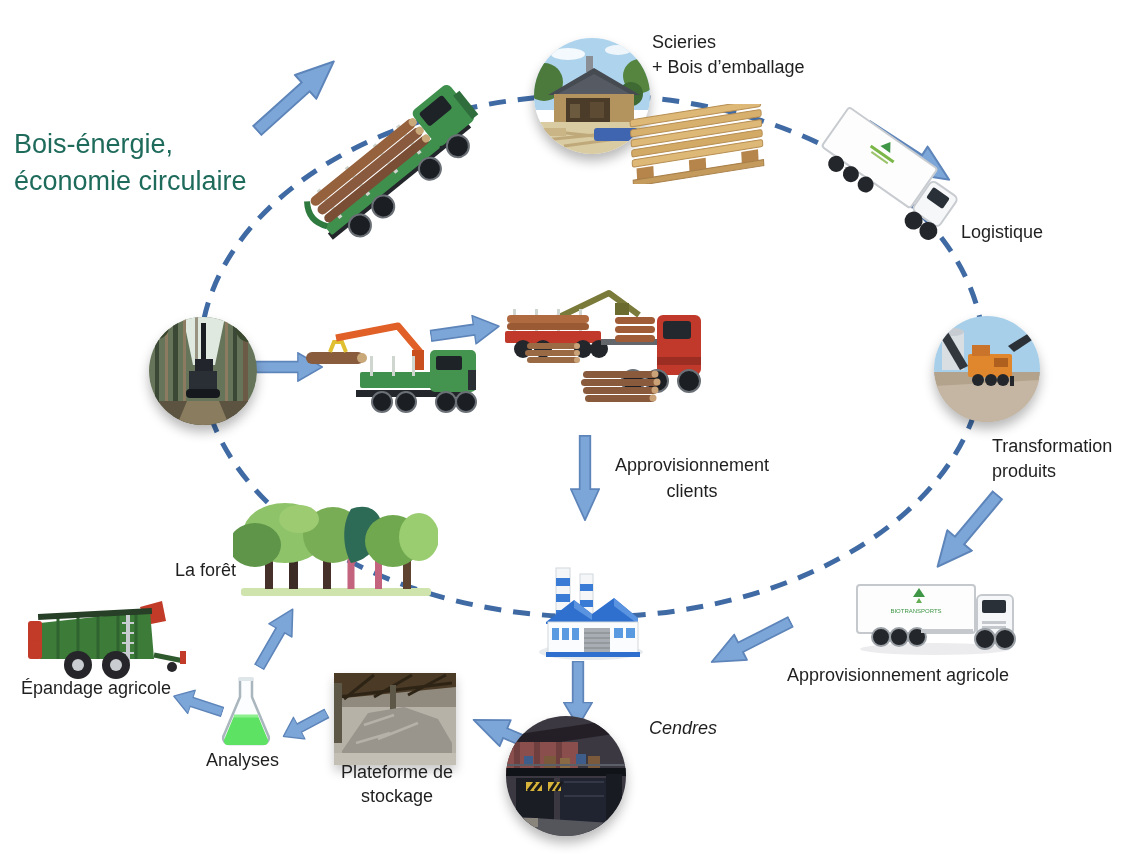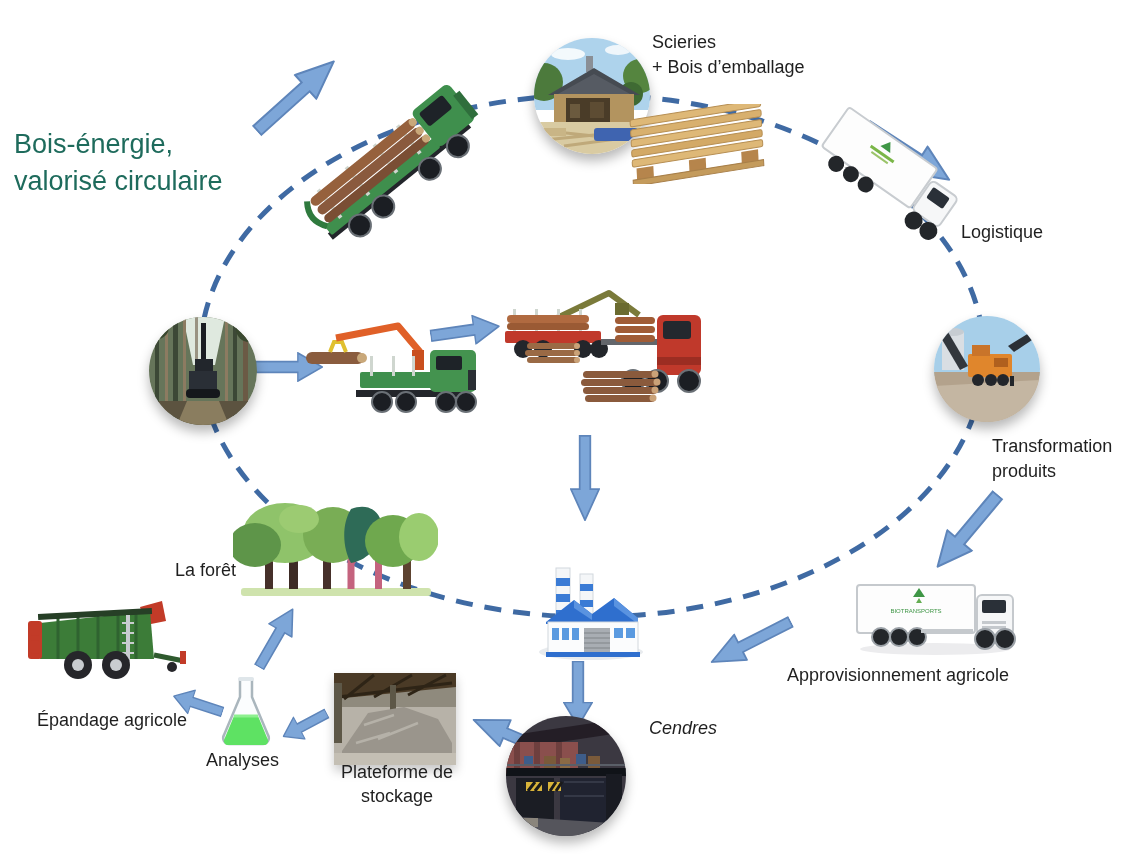--- a/index.html
+++ b/index.html
@@ -89,21 +89,21 @@
       </svg>
   </div>
   <div class="arrow" style="left:242px;top:624px;width:68px;height:28px;transform:rotate(-60deg);">
     <svg viewBox="0 0 100 34" preserveAspectRatio="none">
         <polygon points="1,11 63,11 63,1 99,17 63,33 63,23 1,23" fill="var(--arrow-fill,#7da6d8)" stroke="var(--arrow-stroke,#5e85ba)" stroke-width="2"></polygon>
       </svg>
   </div>
 
   <div class="headline">
     <div>Bois-énergie,</div>
-    <div>valorisé circulaire</div>
+    <div>économie circulaire</div>
   </div>
 
   <div class="photo-circle" style="left:534px;top:38px;width:116px;height:116px;">
     <svg width="116" height="116" viewBox="0 0 116 116">
       <rect width="116" height="72" fill="#aed3ec"></rect>
       <ellipse cx="34" cy="16" rx="17" ry="6" fill="#fff" opacity=".85"></ellipse>
         <ellipse cx="84" cy="12" rx="13" ry="5" fill="#fff" opacity=".8"></ellipse>
       <circle cx="10" cy="44" r="19" fill="#4c7a3c"></circle>
         <circle cx="106" cy="38" r="17" fill="#55853f"></circle>
         <circle cx="97" cy="56" r="12" fill="#3f6a33"></circle>
@@ -472,23 +472,27 @@
 
   <div class="label" style="left:652px;top:30px;">
     <div>Scieries</div>
     <div>+ Bois d’emballage</div>
   </div>
   <div class="label" style="left:961px;top:220px;">Logistique</div>
   <div class="label" style="left:992px;top:434px;">
     <div>Transformation</div>
     <div>produits</div>
   </div>
+  <div class="label center" style="left:605px;top:452px;width:174px;line-height:26px;">
+    <div>Approvisionnement</div>
+    <div>clients</div>
+  </div>
   <div class="label" style="left:787px;top:663px;">Approvisionnement agricole</div>
   <div class="label" style="left:649px;top:716px;font-style:italic;">Cendres</div>
   <div class="label" style="left:175px;top:558px;text-align:center;">La forêt</div>
-  <div class="label" style="left:21px;top:708px;margin-left:16px;">Épandage agricole</div>
+  <div class="label" style="left:21px;top:676px;">Épandage agricole</div>
   <div class="label" style="left:206px;top:748px;">Analyses</div>
   <div class="label center" style="left:332px;top:760px;width:130px;line-height:24px;">
     <div>Plateforme de</div>
     <div>stockage</div>
   </div>
 
 </div>
 
 </body></html>

